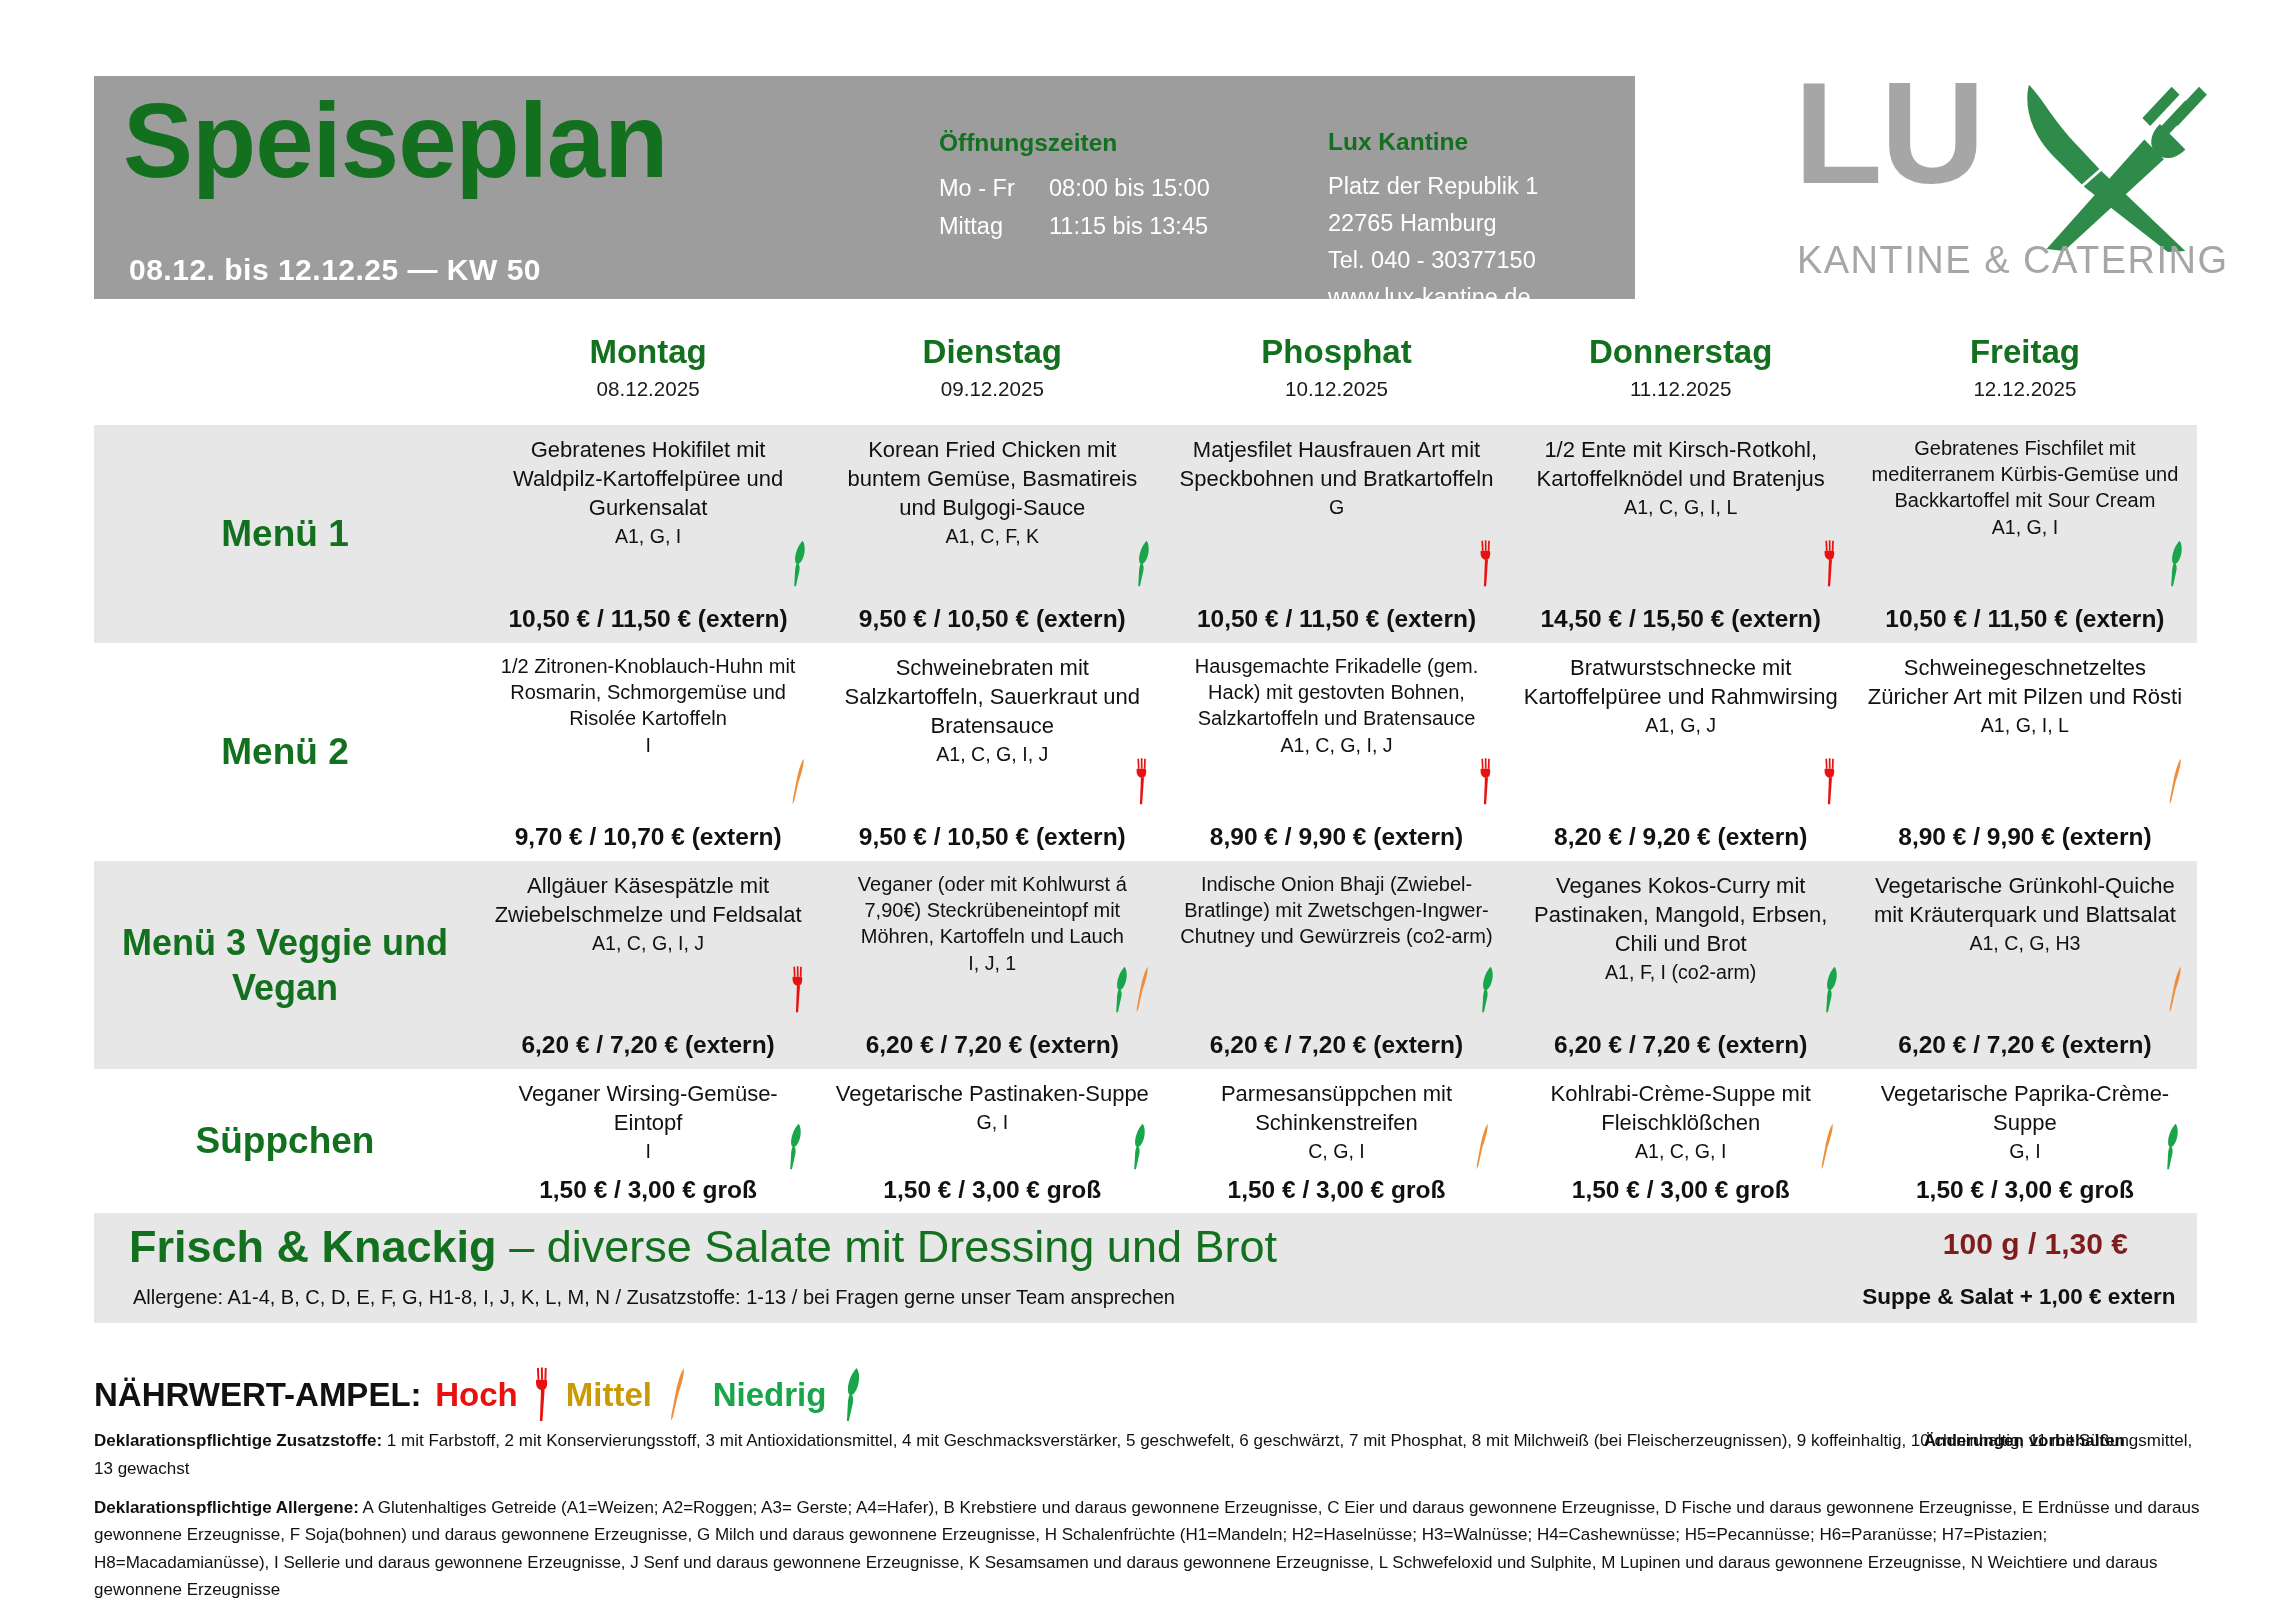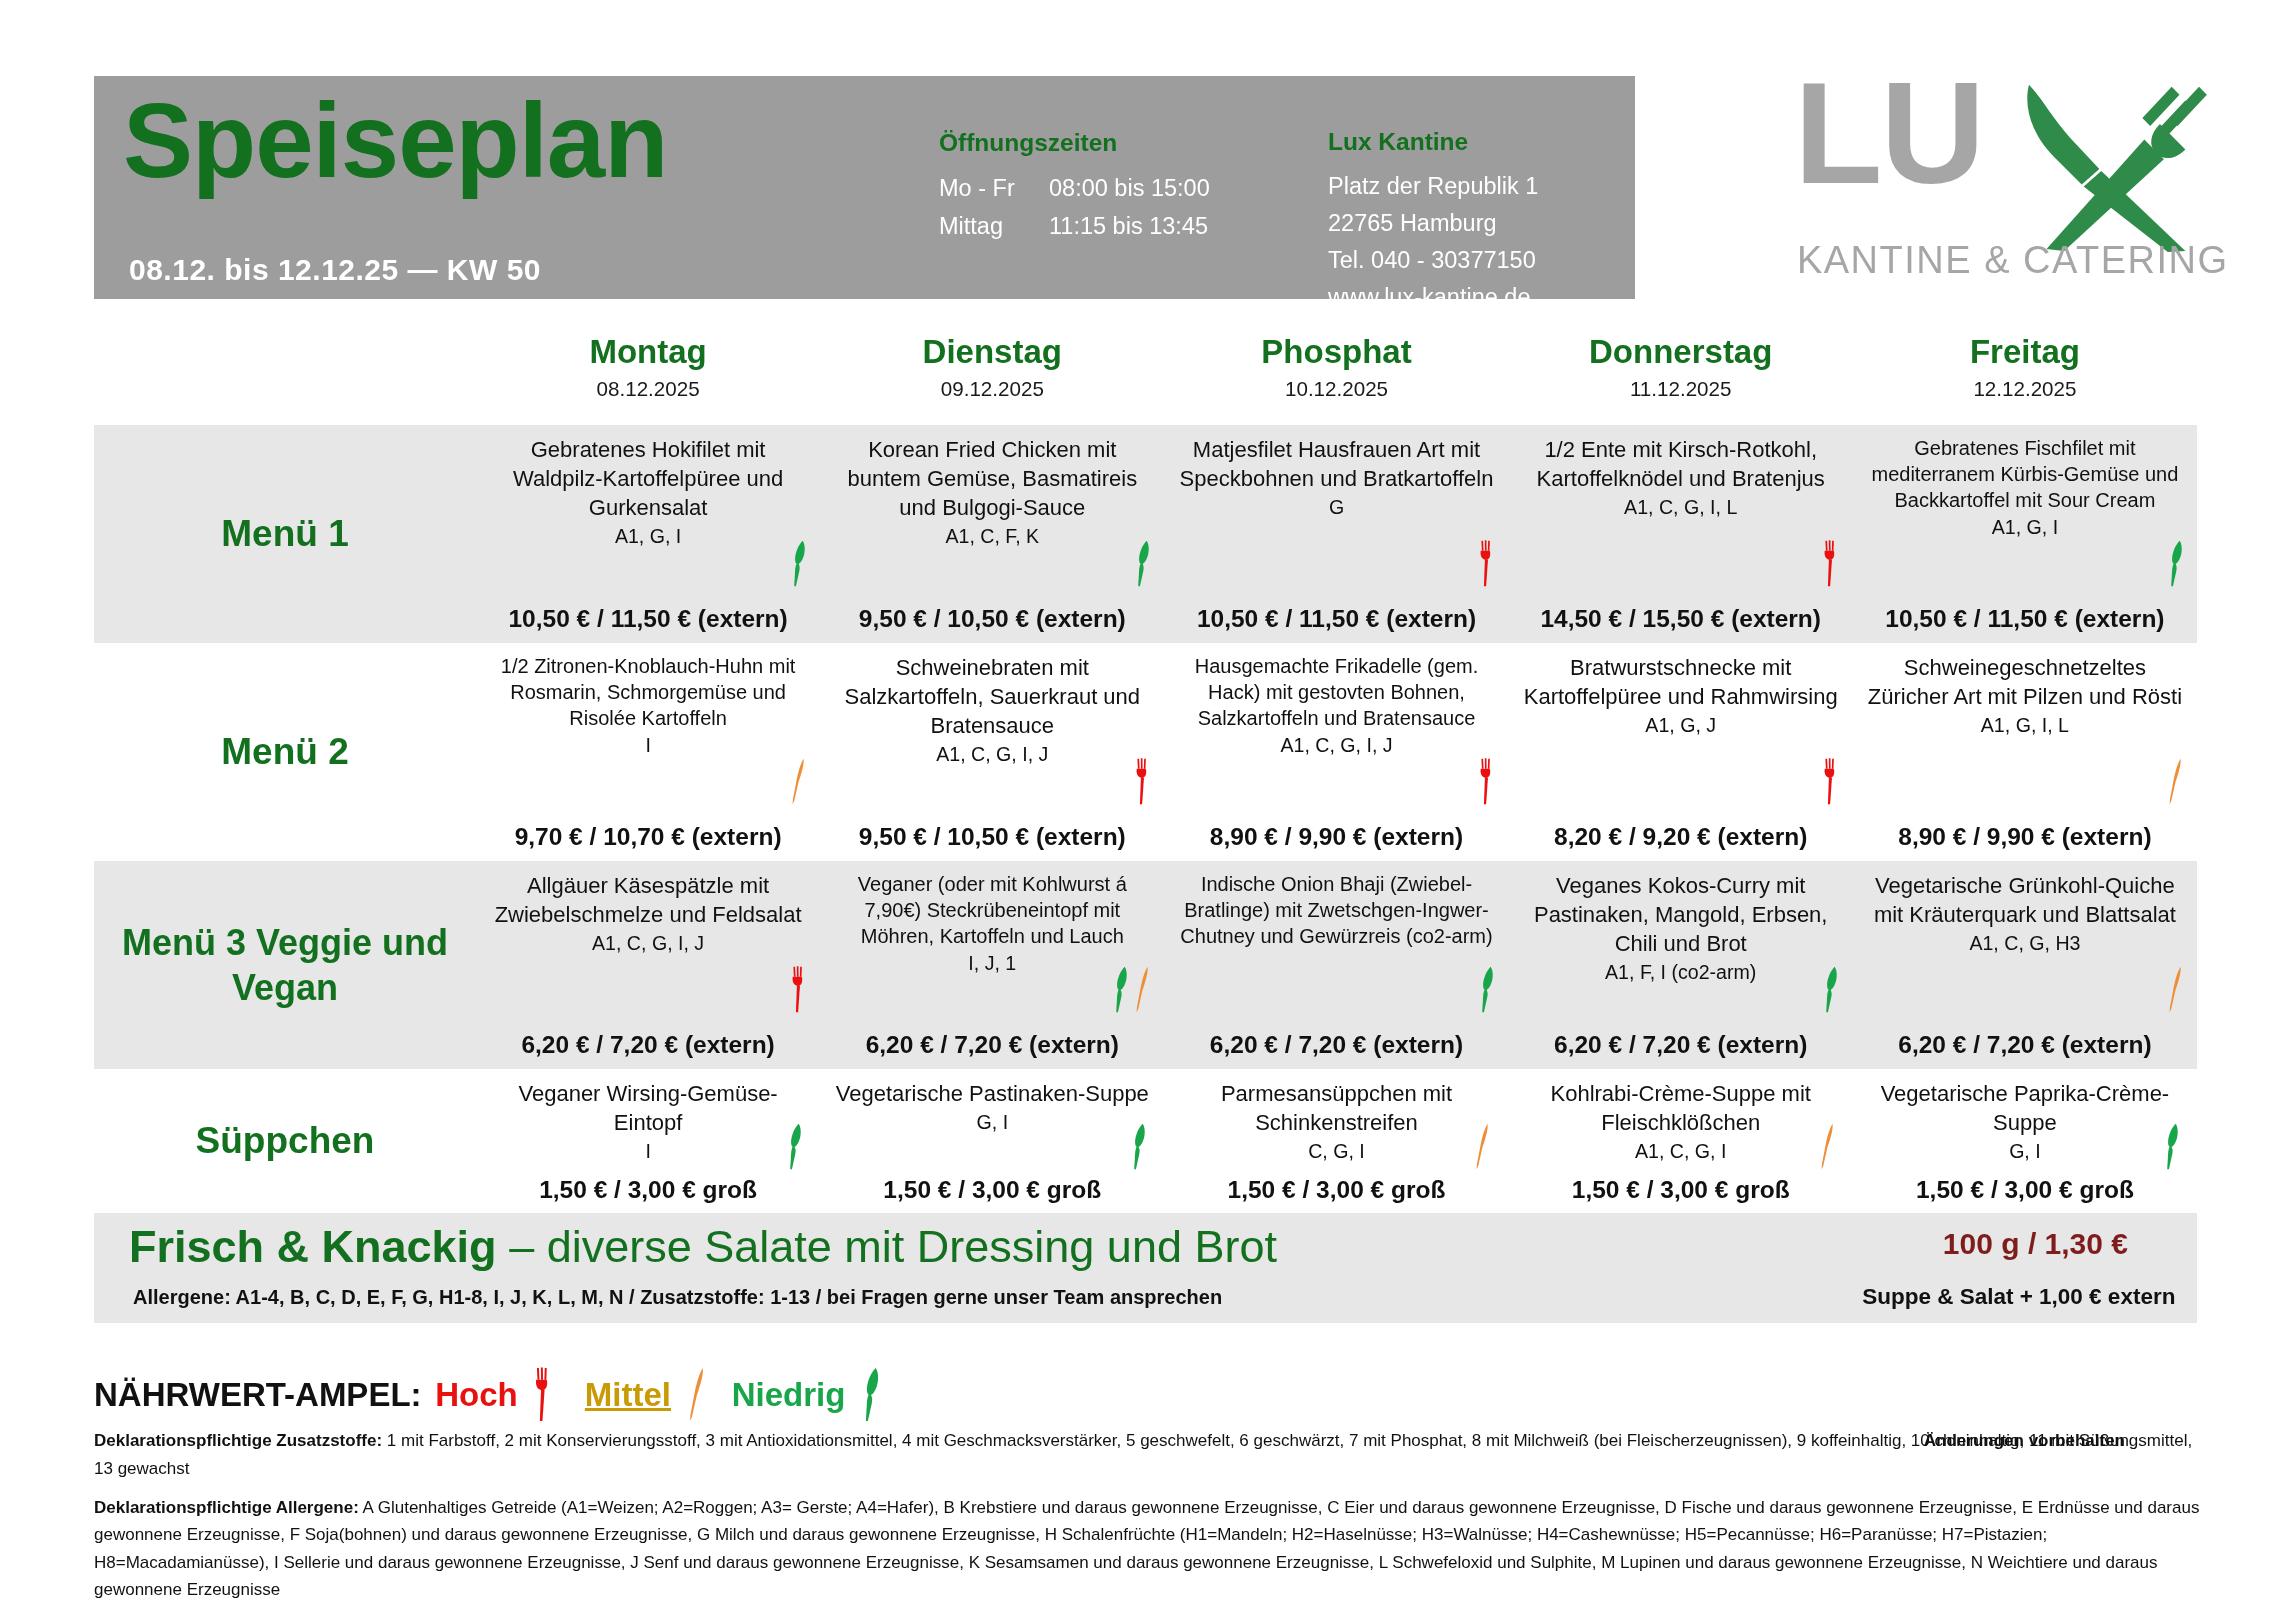--- a/index.html
+++ b/index.html
@@ -200,21 +200,20 @@
     font-weight: bold;
     color: #13701f;
     white-space: nowrap;
   }
   .salad-title .thin { font-weight: normal; }
   .salad-allerg {
     position: absolute;
     left: 39px; top: 73px;
     font-size: 20px;
     color: #111;
-    font-weight: bold;
   }
   .salad-price {
     position: absolute;
     right: 69px; top: 13.7px;
     font-size: 30px;
     font-weight: bold;
     text-align: center;
     color: #7f1d1d;
   }
   .salad-extra {
@@ -231,21 +230,21 @@
     position: absolute;
     left: 94px; top: 1366px;
     display: flex;
     align-items: center;
     gap: 0;
     font-size: 33px;
     font-weight: bold;
   }
   .ampel .amp-title { color: #111; }
   .amp-hoch { color: #e8110f; margin-left: 13.7px; }
-  .amp-mittel { color: #c79a06; margin-left: 20px; text-decoration: underline; }
+  .amp-mittel { color: #c79a06; margin-left: 1px; }
   .amp-niedrig { color: #19a54a; margin-left: 13.7px; }
   .amp-ic { margin: 0 9.8px 0 15.7px; }
 
   
   .footer {
     position: absolute;
     left: 94px; top: 1427px;
     width: 2107px;
     font-size: 17px;
     line-height: 1.62;

